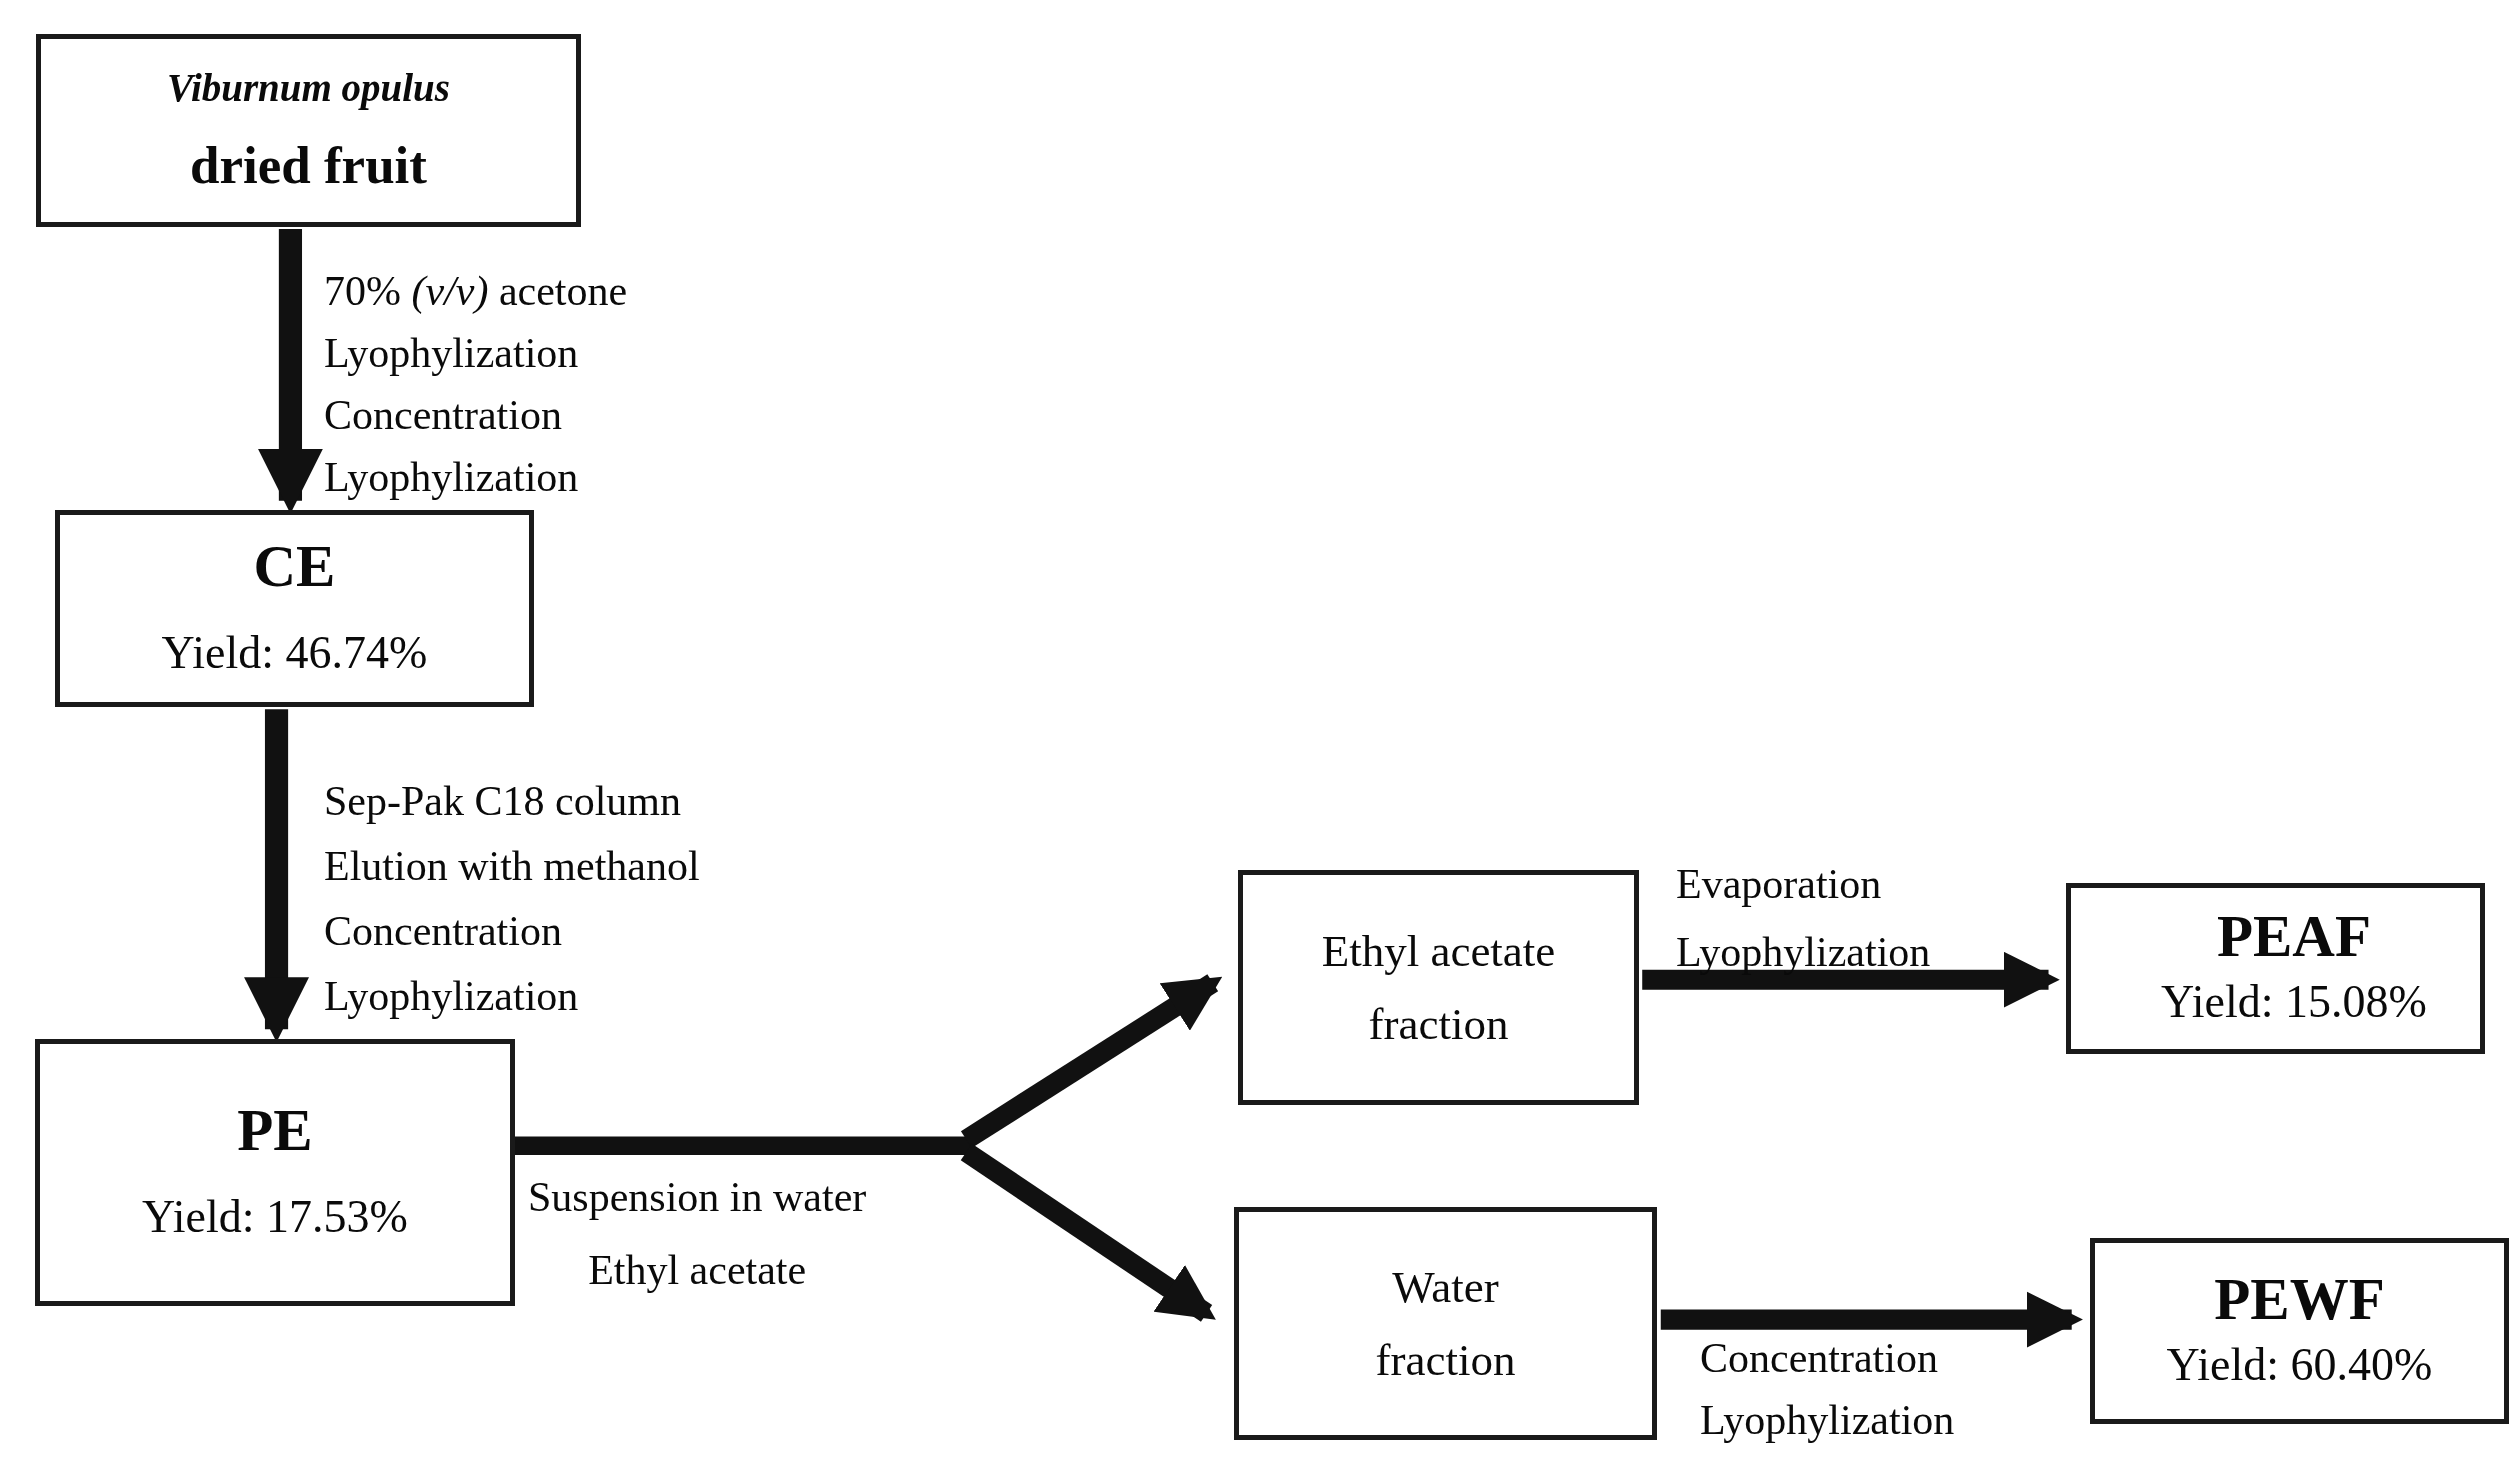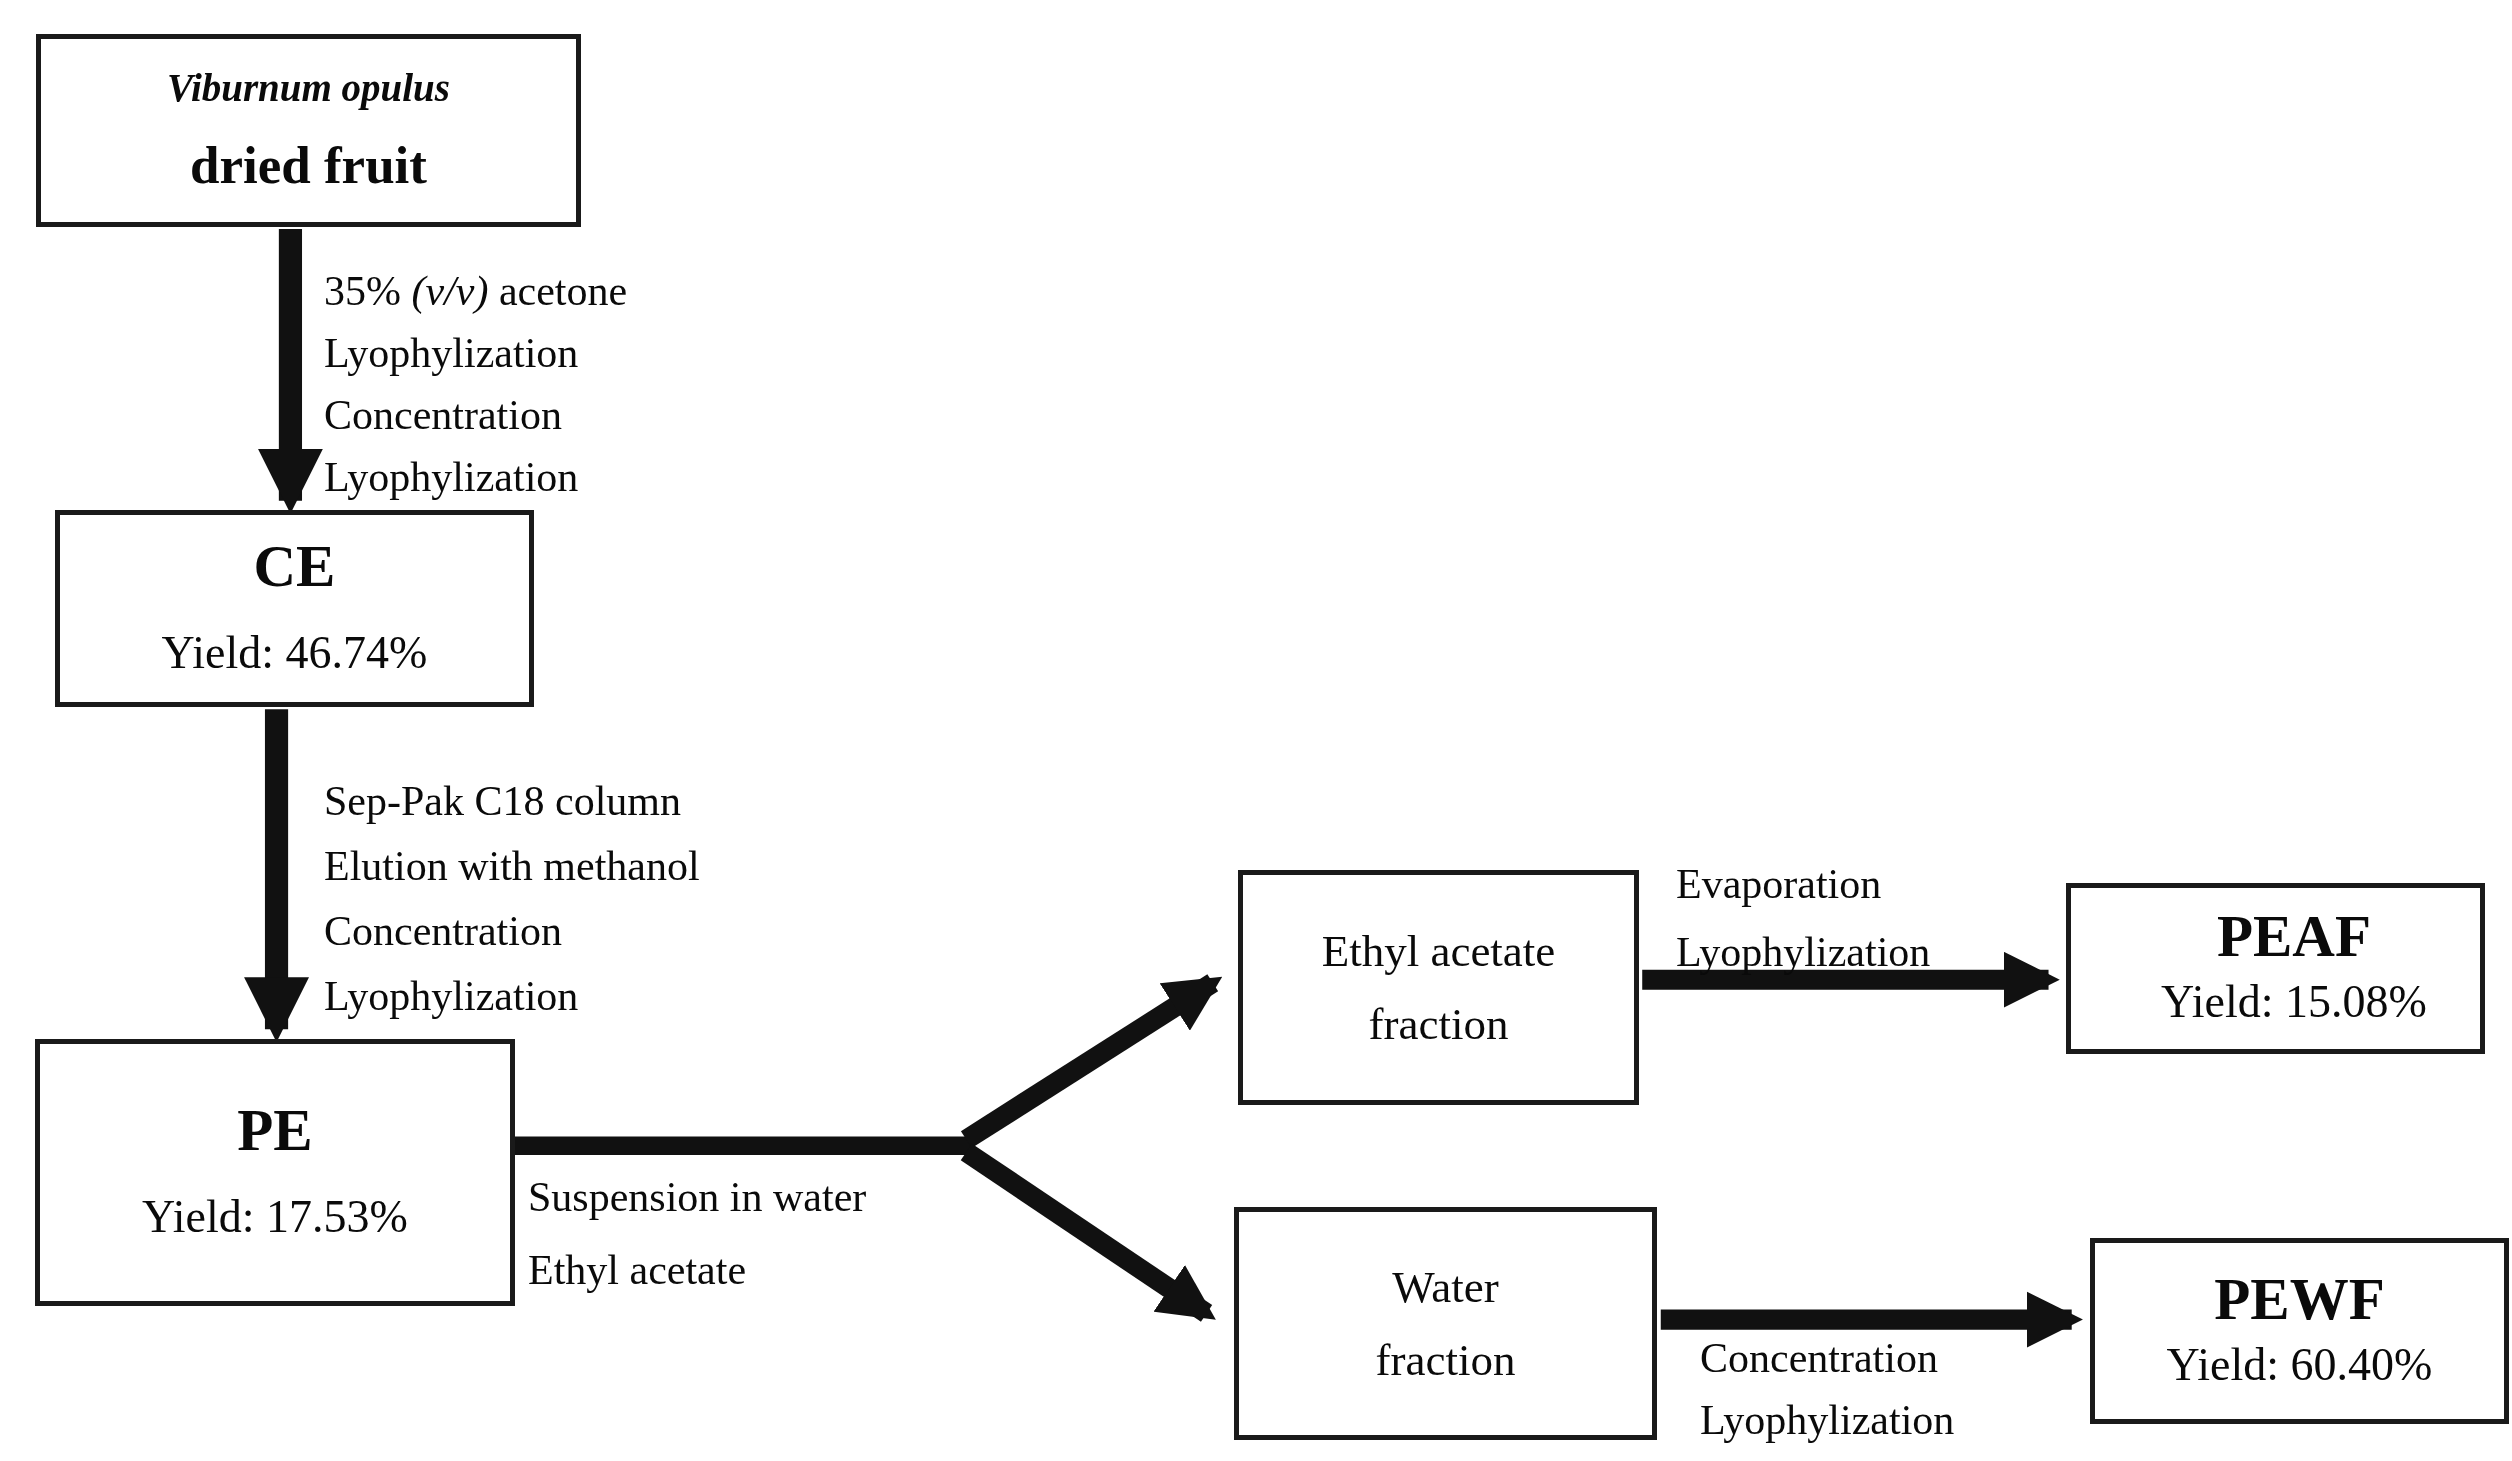--- a/index.html
+++ b/index.html
@@ -31,21 +31,21 @@
   .src-species { font-weight: bold; font-style: italic; font-size: 39px; line-height: 1.1; }
   .src-material { font-weight: bold; font-size: 53px; line-height: 1.1; }
   .ann {
     position: absolute;
     font-size: 42px;
     line-height: 65px;
     white-space: nowrap;
     z-index: 1;
   }
   .ann.extraction { line-height: 62px; }
-  .ann.partition  { line-height: 73px; }
+  .ann.partition  { line-height: 73px; text-align: center; }
   .ann.evap       { line-height: 68px; }
   .ann.conc       { line-height: 62px; }
   .gap-src  { row-gap: 26px; }
   .gap-code { row-gap: 26px; justify-content: center; }
 </style>
 </head>
 <body>
 
 <div class="diagram">
 
@@ -93,21 +93,21 @@
     <div class="node-title">PEAF</div>
     <div class="node-yield">Yield: 15.08%</div>
   </div>
 
   <div class="box" style="left:2090px; top:1238px; width:419px; height:186px; row-gap:4.6px;">
     <div class="node-title">PEWF</div>
     <div class="node-yield">Yield: 60.40%</div>
   </div>
 
   <div class="ann extraction" style="left:324px; top:260px;">
-    <div><span>35% </span><i>(v/v)</i><span> acetone</span></div>
+    <div><span>70% </span><i>(v/v)</i><span> acetone</span></div>
     <div>Lyophylization</div>
     <div>Concentration</div>
     <div>Lyophylization</div>
   </div>
 
   <div class="ann" style="left:324px; top:769px;">
     <div>Sep-Pak C18 column</div>
     <div>Elution with methanol</div>
     <div>Concentration</div>
     <div>Lyophylization</div>

